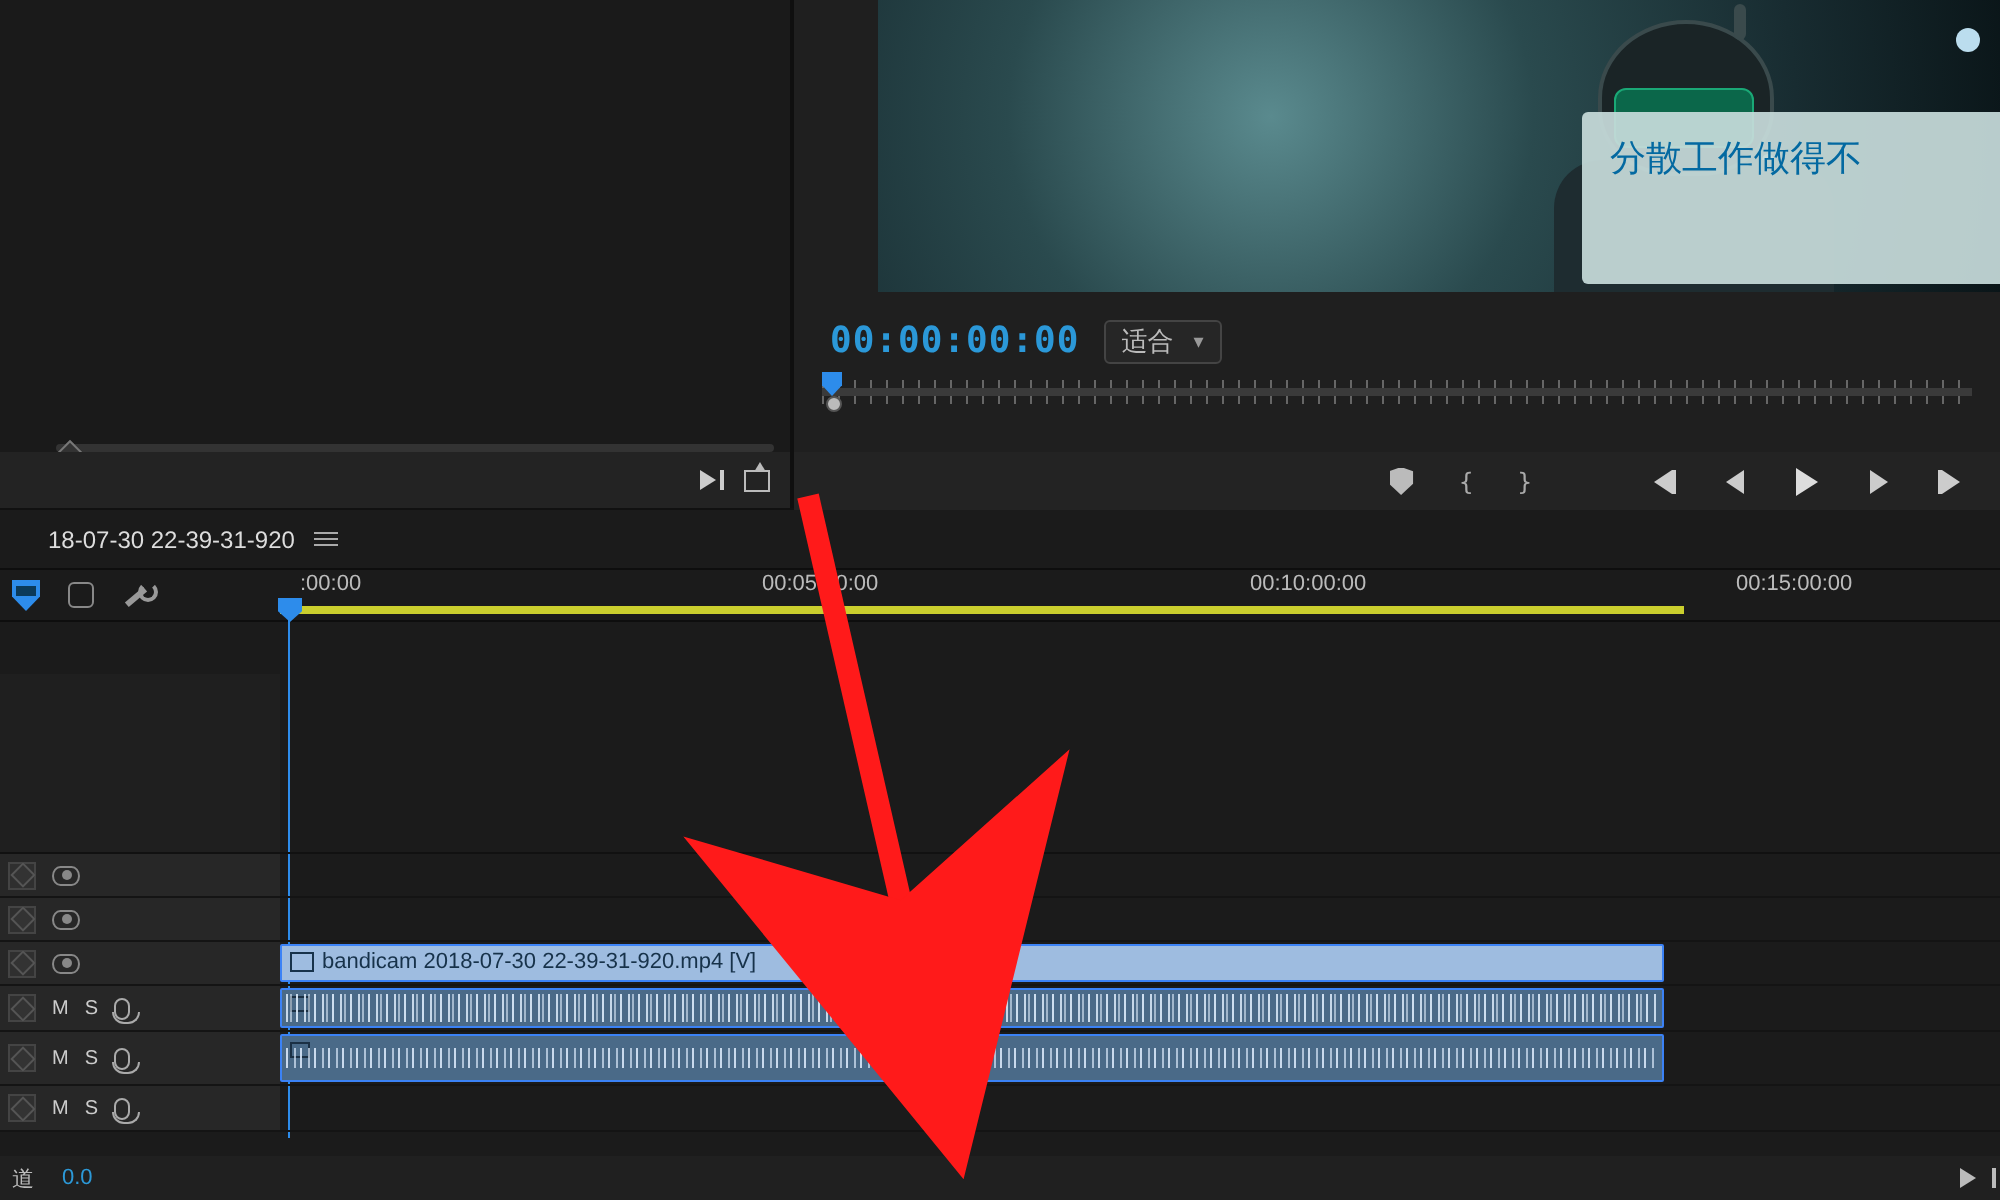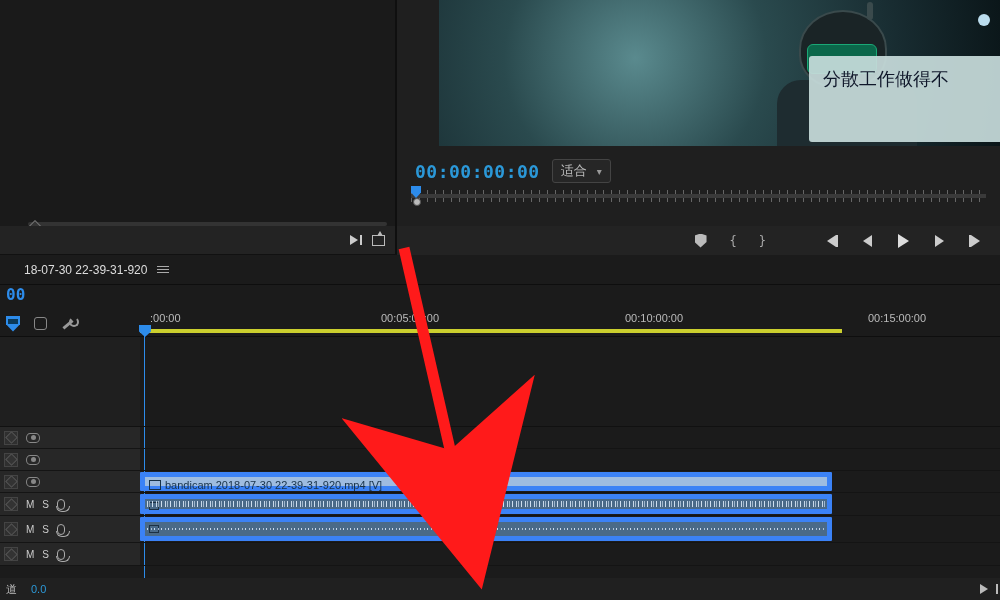--- a/index.html
+++ b/index.html
@@ -15,23 +15,23 @@
 
   .preview { position: absolute; top: 0; left: 42px; right: 0; height: 146px;
     background: radial-gradient(circle at 35% 40%, #5a8a8e 0%, #2a4a4e 35%, #182c31 70%, #0a1518 100%);
     overflow: hidden; }
   .preview::before { content:""; position:absolute; top:14px; right:10px; width:12px; height:12px; background:#bde; border-radius:50%; box-shadow: 40px 36px 0 -4px #8ac, -100px 60px 0 -3px #9bc, -180px 20px 0 -5px #789; }
   .astro { position:absolute; left: 250px; top:10px; width:230px; height:140px; }
   .astro .helmet { position:absolute; left:110px; top:0; width:88px; height:78px; background:#1a2426; border-radius:50% 50% 42% 42%; border:2px solid #3a4a4c; }
   .astro .visor  { position:absolute; left:118px; top:34px; width:70px; height:30px; background:#0b674a; border-radius:6px; border:1px solid #1aa876; }
   .astro .antenna{ position:absolute; left:178px; top:-8px; width:6px; height:18px; background:#3a4a4c; border-radius:3px; }
   .astro .body   { position:absolute; left:88px; top:70px; width:140px; height:90px; background:#1e2c30; border-radius:24px 24px 0 0; }
-  .caption-box { position:absolute; right:0; top:56px; width:191px; height:86px; background:rgba(200,220,219,0.92); color:#0f172a; padding:10px 6px 8px 14px; font-size:18px; line-height:1.5; border-radius:3px 0 0 3px; }
-
-  .tc-row { position:absolute; top:160px; left:18px; right:18px; height:22px; display:flex; align-items:center; gap:12px; }
+  .caption-box { position:absolute; right:0; top:56px; width:209px; height:86px; background:rgba(200,220,219,0.92); color:#0369a1; padding:10px 6px 8px 14px; font-size:18px; line-height:1.5; border-radius:3px 0 0 3px; }
+
+  .tc-row { position:absolute; top:160px; left:18px; right:18px; height:22px; display:flex; gap:12px; }
   .timecode { color:#2b98d8; font-size:18px; font-weight:600; font-family: "Consolas", monospace; letter-spacing: .5px;}
   .fit-dd { display:flex; align-items:center; gap:10px; color:#bbb; font-size:13px; padding:2px 8px; border:1px solid #444; border-radius:3px; background:#262626;}
   .fit-dd .chev { font-size:10px; color:#999; }
 
   .scrubber { position:absolute; top:186px; left:14px; right:14px; height:20px; }
   .scrubber .rail { position:absolute; top:8px; left:0; right:0; height:4px; background:#3a3a3a; }
   .scrubber .ticks { position:absolute; top:4px; left:0; right:0; height:12px;
     background-image: repeating-linear-gradient(to right, #666 0 1px, transparent 1px 8px);
   }
   .scrubber .ph { position:absolute; top:0; left:0; width:10px; height:12px; background:#2d8ceb; clip-path: polygon(0 0,100% 0,100% 55%,50% 100%,0 55%); }
@@ -89,21 +89,21 @@
   .hdrcol { width:140px; background:#272727; display:flex; align-items:center; gap:8px; padding:0 4px; font-size:10px; color:#ccc;}
   .hdrcol.dark{background:#1f1f1f;}
   .sq { width:14px; height:14px; border:1px solid #444; background:#2f2f2f; display:flex; align-items:center; justify-content:center;}
   .eye { width:14px; height:10px; border:1px solid #888; border-radius:60%/100%; position:relative;}
   .eye::after{content:"";position:absolute;left:4px;top:1px;width:5px;height:5px;border-radius:50%;background:#888;}
   .diamond { width:9px;height:9px;background:#333;border:1px solid #555;transform:rotate(45deg);}
   .mic { width:8px;height:11px;border:1px solid #aaa;border-radius:4px;position:relative;}
   .mic::after{content:"";position:absolute;left:-2px;bottom:-3px;width:12px;height:5px;border:1px solid #aaa;border-top:none;border-radius:0 0 8px 8px;}
 
   .trackcol { flex:1; position:relative; }
-  .clip { position:absolute; top:1px; bottom:1px; left:0; border:5px solid #3b82f6; border-radius:1px;}
+  .clip { position:absolute; top:1px; bottom:1px; left:0; border:1px solid #3b82f6; border-radius:1px;}
   .clip.video { width:692px; background:#9ebce0; }
   .clip.video .lbl { position:absolute; left:4px; top:2px; font-size:11px; color:#17324a; display:flex; align-items:center; gap:4px;}
   .clip.video .lbl::before{content:"";width:10px;height:8px;border:1px solid #17324a;}
   .clip.audio { width:692px; background:#4a6a88;}
   .clip.audio .wave { position:absolute; inset:2px;
      background-image: repeating-linear-gradient(to right, rgba(220,235,250,.85) 0 1px, transparent 1px 2px, rgba(220,235,250,.6) 2px 3px, transparent 3px 5px, rgba(220,235,250,.9) 5px 6px, transparent 6px 9px);
   }
   .clip.audio.inner .wave{ top:6px; bottom:6px; background-image: repeating-linear-gradient(to right, rgba(215,230,248,.9) 0 1px, transparent 1px 4px, rgba(215,230,248,.7) 4px 5px, transparent 5px 7px);}
   .clip .fx { position:absolute; left:4px; top:3px; width:10px;height:8px;border:1px solid #1b3044;}
   
@@ -187,25 +187,20 @@
 <div class="timeline-area">
   <div class="tl-header">
     <span class="seq-name">18-07-30 22-39-31-920</span>
     <span class="menu-lines">
         <span></span>
         <span></span>
         <span></span>
       </span>
   </div>
 
-  <div class="tc-row2">
-    <div class="tc2-left">
-      <span class="tc2-pos">00</span>
-    </div>
-  </div>
 
   <div class="ruler-row">
     <div class="ruler-left">
       <span class="snap-ico"></span>
       <span class="link-ico"></span>
       <span class="wrench"></span>
     </div>
     <div class="ruler">
       <span class="lbl" style="left:12px">:00:00</span>
       <span class="lbl" style="left:243px">00:05:00:00</span>

